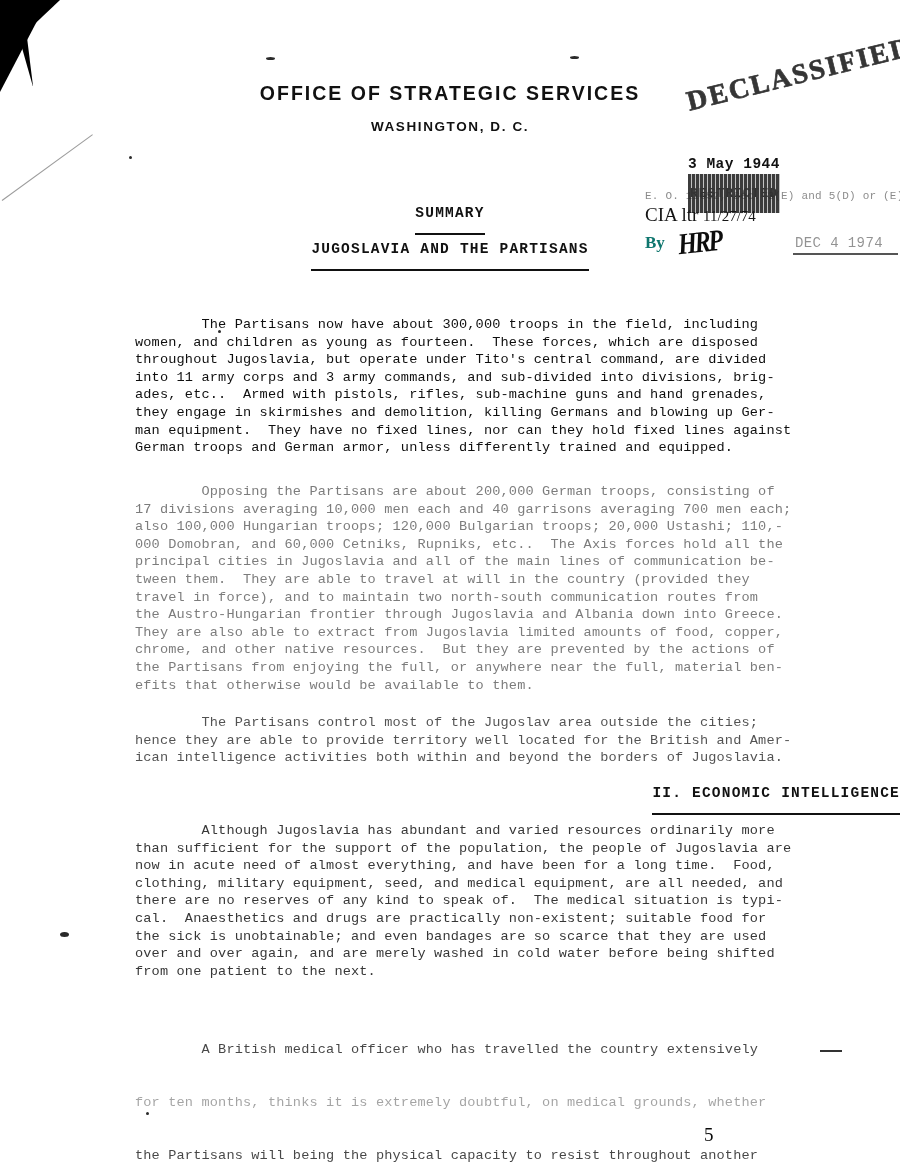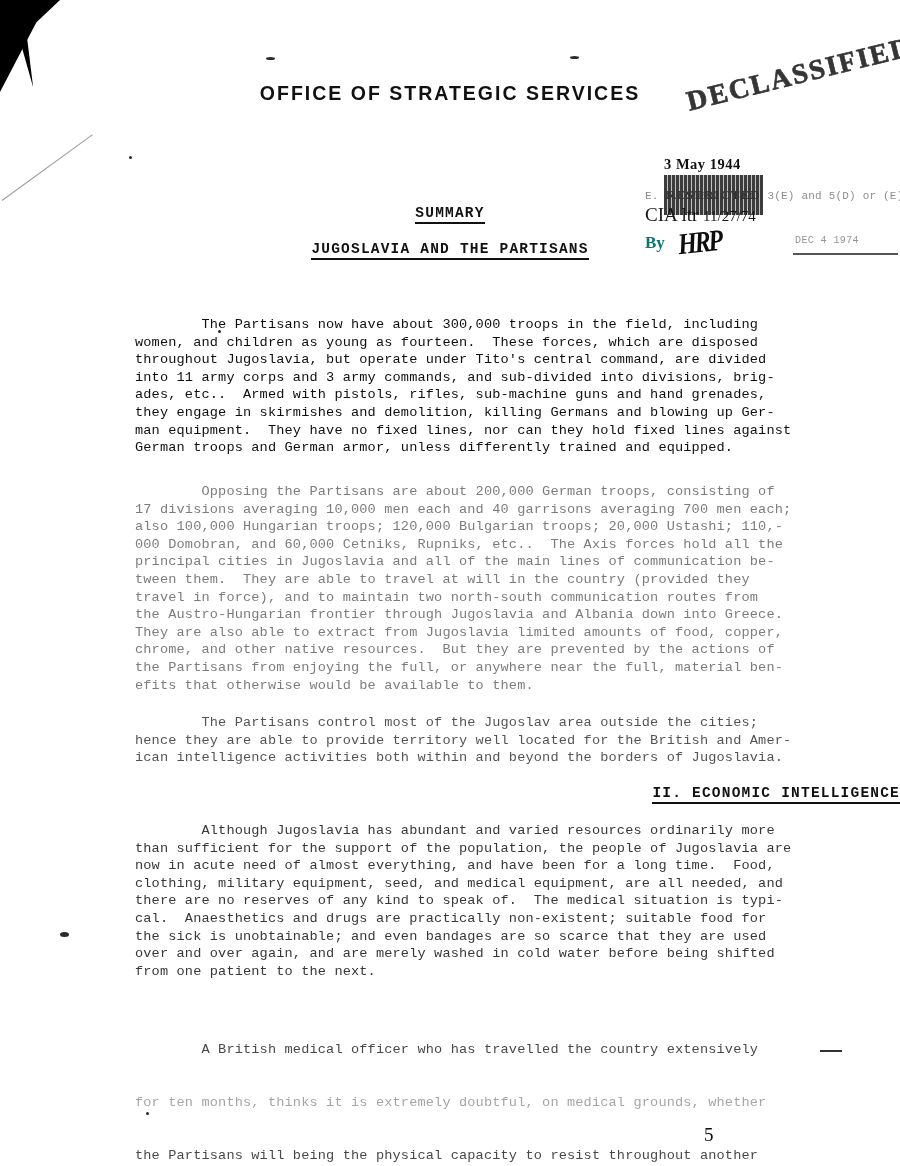--- a/index.html
+++ b/index.html
@@ -120,27 +120,26 @@
     color: #1a1a1a;
     transform: rotate(-14deg);
     -webkit-text-stroke: 0.7px #1a1a1a;
     opacity: 0.88;
     white-space: nowrap;
   }
 
   
   .date-block {
     position: absolute;
-    left: 664px;
+    left: 688px;
     top: 156px;
     font-size: 14.5px;
     font-weight: 700;
     letter-spacing: 0.5px;
     white-space: nowrap;
-    font-family: Liberation Serif, serif;
   }
   .redacted-class {
     display: inline-block;
     margin-top: 2px;
     padding: 12px 2px;
     font-size: 13px;
     font-weight: 700;
     letter-spacing: 1px;
     color: #111111;
     background: repeating-linear-gradient(
@@ -197,21 +196,21 @@
     font-style: italic;
     font-weight: 700;
     color: #0d0d0d;
     transform: rotate(-6deg) scaleX(0.82);
     letter-spacing: -3px;
   }
   .auth-date {
     position: absolute;
     left: 150px;
     top: 6px;
-    font-size: 10px;
+    font-size: 14px;
     letter-spacing: 0.4px;
     color: #3a3a3a;
     opacity: 0.55;
     white-space: nowrap;
   }
   .auth-underline {
     position: absolute;
     left: 148px;
     top: 24px;
     width: 105px;
@@ -225,21 +224,21 @@
     position: absolute;
     left: 0;
     right: 0;
     text-align: center;
     font-size: 14.5px;
     font-weight: 700;
     letter-spacing: 1.2px;
   }
   .doc-title span {
     border-bottom: 2px solid #111111;
-    padding-bottom: 1px;
+    padding-bottom: 12px;
   }
   #title-summary  { top: 205px; }
   #title-main     { top: 241px; }
   #title-sec1     { top: 278px; }
   #title-sec2     { top: 785px; text-align: right; }
 
   
   .body-text {
     position: absolute;
     left: 135px;
@@ -326,20 +325,21 @@
 
   <div class="speck" style="left:129px;  top:156px; width:3px; height:3px;"></div>
   <div class="speck" style="left:266px;  top:57px;  width:9px; height:3px;"></div>
   <div class="speck" style="left:570px;  top:56px;  width:9px; height:3px;"></div>
   <div class="speck" style="left:60px;   top:932px; width:9px; height:5px;"></div>
   <div class="speck" style="left:146px;  top:1112px;width:3px; height:3px;"></div>
   <div class="speck" style="left:218px;  top:330px; width:3px; height:3px;"></div>
 
   <div class="letterhead">
     <div class="org-name">OFFICE OF STRATEGIC SERVICES</div>
+    <div class="org-city">WASHINGTON, D. C.</div>
   </div>
 
   <div class="declass-stamp">DECLASSIFIED</div>
 
   <div class="date-block">
     <div>3 May 1944</div>
     <div class="redacted-class">RESTRICTED</div>
   </div>
 
   <div class="authority-block">

